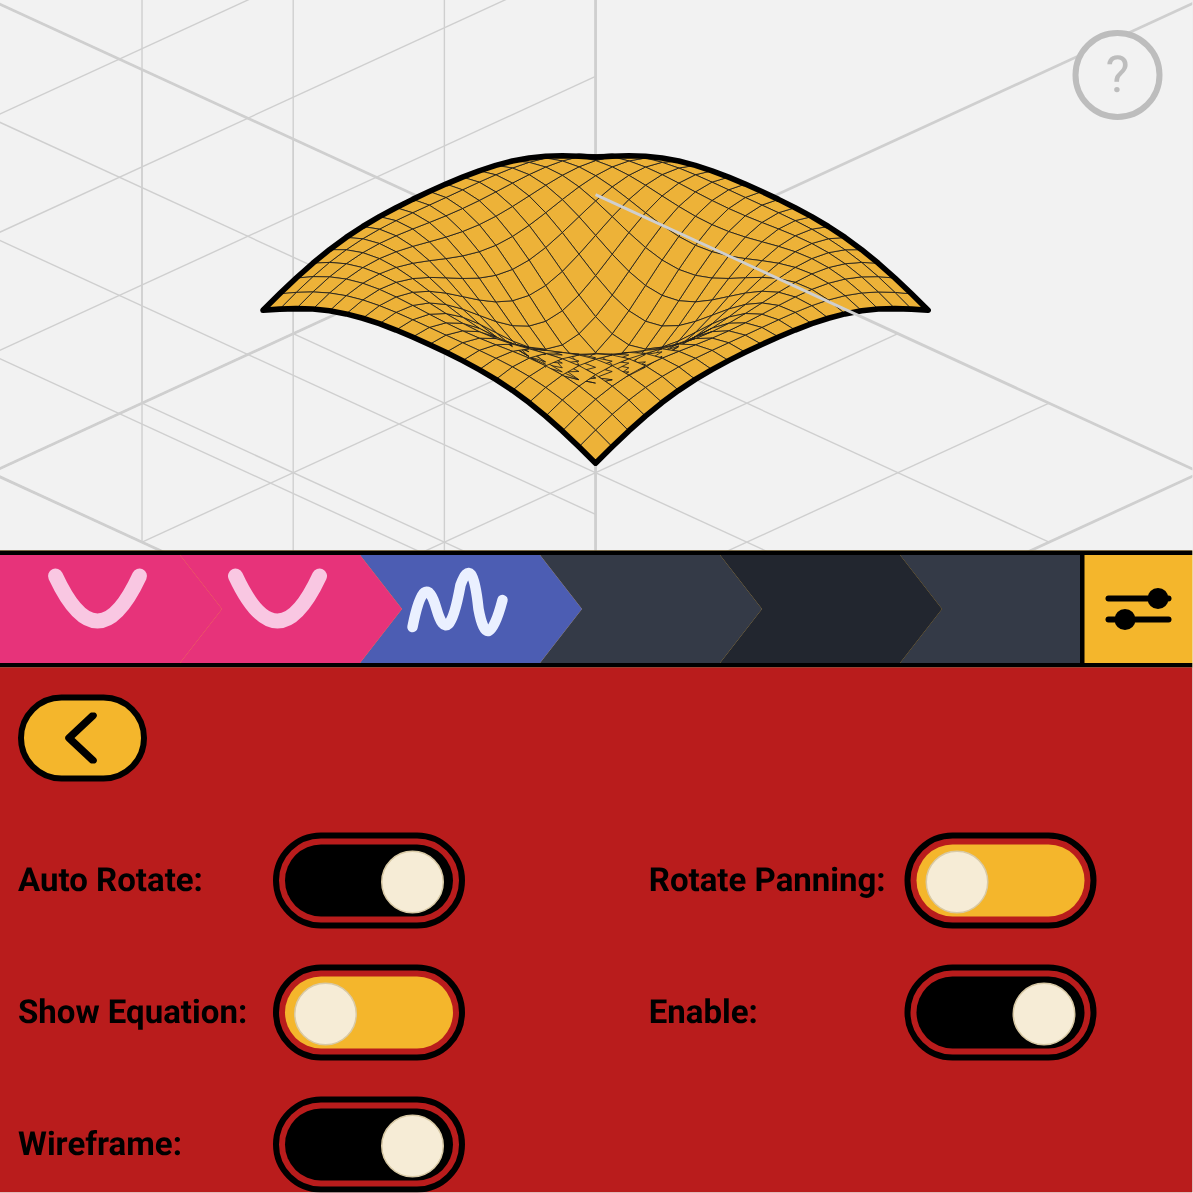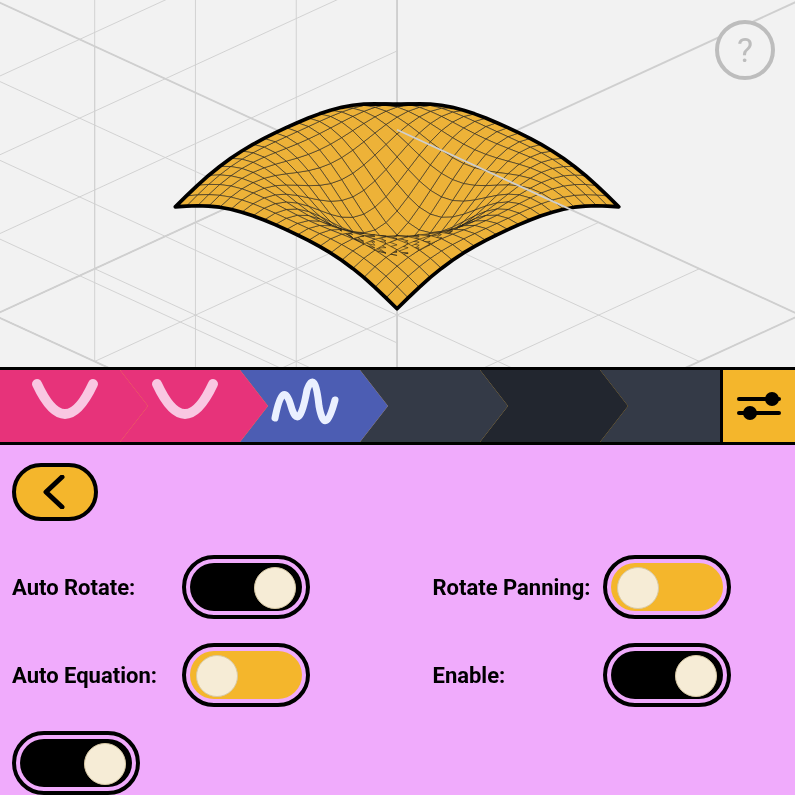--- a/index.html
+++ b/index.html
@@ -57,21 +57,21 @@
   }
   .eq-knob {
     position:absolute; top:-5px; width:14px; height:14px; border-radius:50%; background:#000;
   }
   .chev-svg { height:100%; width:100%; display:block; }
 
   .step-icon { position:absolute; top:0; bottom:0; display:flex; align-items:center; justify-content:center; pointer-events:none; }
 
   
   .panel {
-    background: #f0abfc;
+    background: #b91c1c;
     flex:1;
     padding: 18px 12px 0 12px;
     position:relative;
   }
   .back-btn {
     width: 86px; height: 58px;
     background: #f4b62c;
     border: 4px solid #000;
     border-radius: 30px;
     display:flex; align-items:center; justify-content:center;
@@ -635,36 +635,37 @@
 
     <div class="toggle-row">
       <span class="toggle-label">Rotate Panning:</span>
       <div class="switch off">
         <div class="track"></div>
           <div class="knob"></div>
       </div>
     </div>
 
     <div class="toggle-row">
-      <span class="toggle-label">Auto Equation:</span>
+      <span class="toggle-label">Show Equation:</span>
       <div class="switch off">
         <div class="track"></div>
           <div class="knob"></div>
       </div>
     </div>
 
     <div class="toggle-row">
       <span class="toggle-label">Enable:</span>
       <div class="switch on">
         <div class="track"></div>
           <div class="knob"></div>
       </div>
     </div>
 
     <div class="toggle-row">
+      <span class="toggle-label">Wireframe:</span>
       <div class="switch on">
         <div class="track"></div>
           <div class="knob"></div>
       </div>
     </div>
 
   </div>
 </div>
 
 </body></html>

